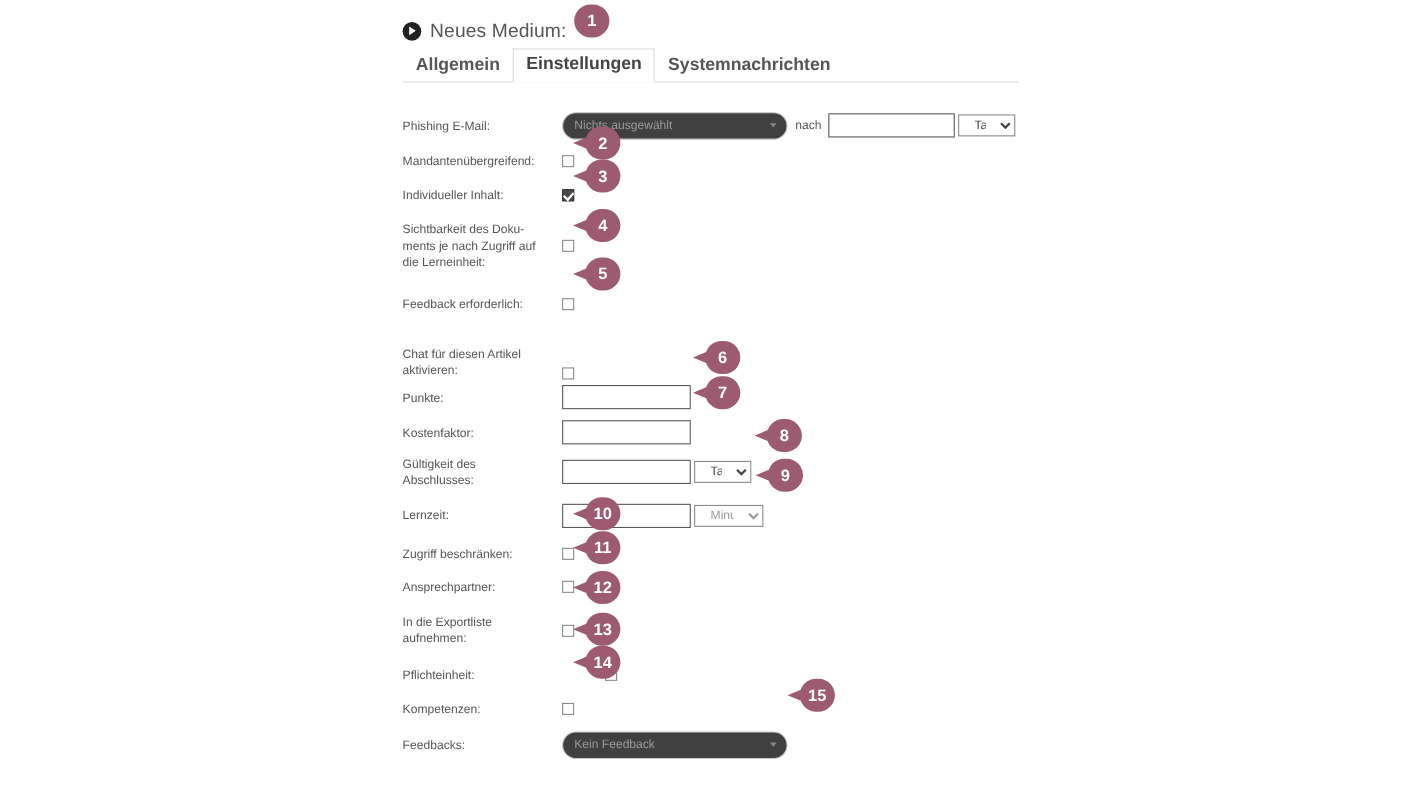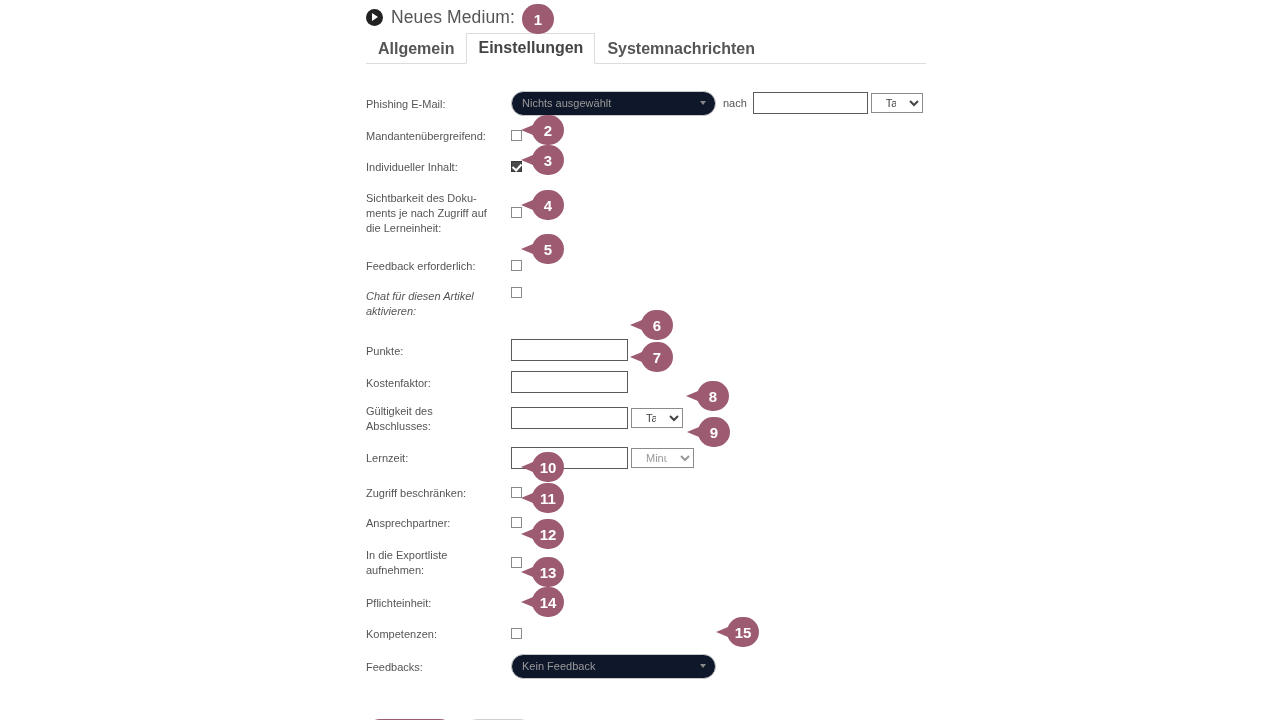--- a/index.html
+++ b/index.html
@@ -22,20 +22,21 @@
     top: 0;
     width: 560px;
   }
   
   .title-row {
     display: flex;
     align-items: center;
     gap: 8px;
     padding-top: 4px;
     height: 30px;
+    margin-top: 11px;
   }
   .play-icon {
     width: 17px; height: 17px;
     border-radius: 50%;
     background: #222;
     position: relative;
     flex: 0 0 auto;
   }
   .play-icon::after {
     content: "";
@@ -142,21 +143,21 @@
     border: solid #fff;
     border-width: 0 2px 2px 0;
     transform: rotate(42deg);
   }
   
   .fakeselect {
     height: 25px;
     width: 205px;
     border: 1px solid #c9c9c9;
     border-radius: 13px;
-    background: #0f172a;
+    background: #404040;
     display: flex;
     align-items: center;
     padding: 0 10px;
     font-size: 11px;
     color: #9a9a9a;
     position: relative;
     cursor: pointer;
   }
   .fakeselect .caret {
     position: absolute;
@@ -283,21 +284,21 @@
           </div>
       </div>
 
       <div class="row" style="height:44px;align-items:center;">
         <div class="lbl">Feedback erforderlich:</div>
         <div class="field">
             <span class="chk"></span>
           </div>
       </div>
 
-      <div class="row" style="height:47px;align-items:flex-start;font-style:italic;">
+      <div class="row" style="height:47px;align-items:flex-end;">
         <div class="lbl" style="white-space:pre-line;">Chat für diesen Artikel
 aktivieren:</div>
         <div class="field">
             <span class="chk"></span>
           </div>
       </div>
 
       <div class="row" style="height:32px;align-items:center;">
         <div class="lbl">Punkte:</div>
         <div class="field">

